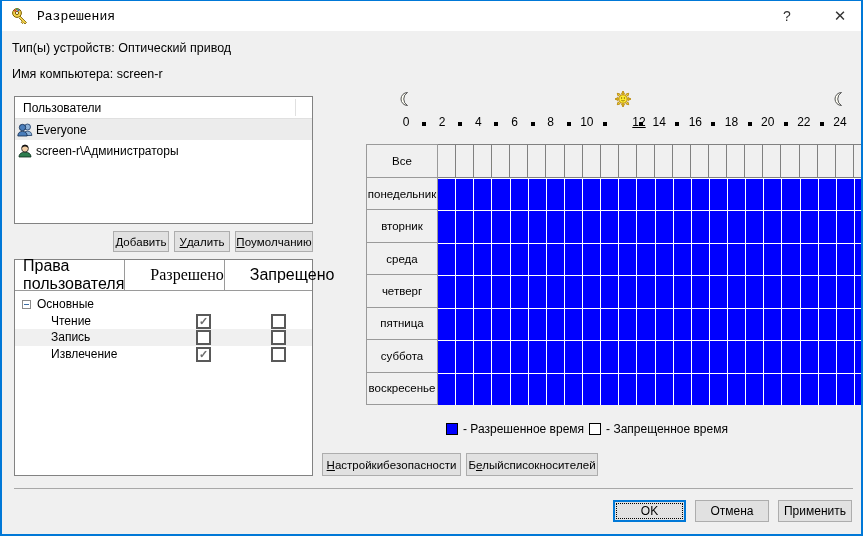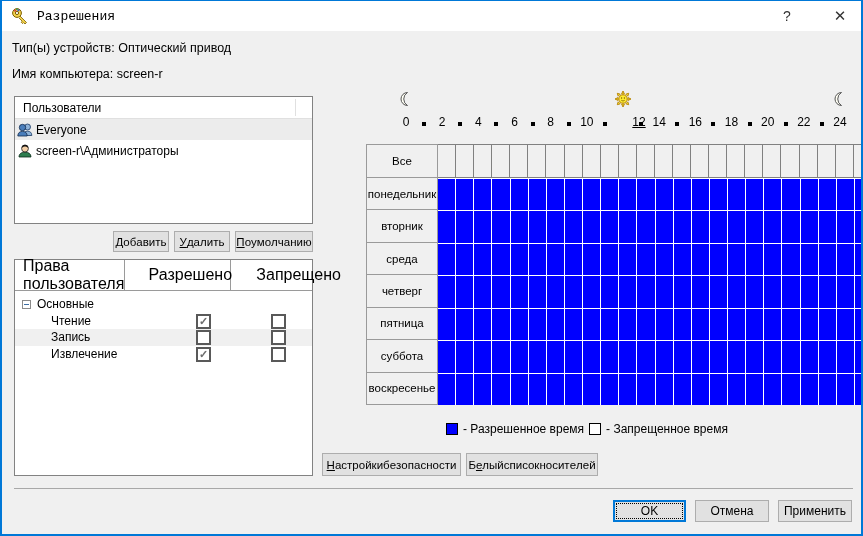--- a/index.html
+++ b/index.html
@@ -31,21 +31,21 @@
   
   .win-btn { position:absolute; height:21px; background:#e1e1e1; border:1px solid #adadad; font-size:11.5px; font-family:"Liberation Sans",sans-serif; display:flex; align-items:center; justify-content:center; color:#000; cursor:default; }
   #btn-add { left:111px; top:230px; width:56px; }
   #btn-remove { left:172px; top:230px; width:56px; }
   #btn-default { left:233px; top:230px; width:78px; }
   u { text-decoration:underline; }
   
   #rights-panel { position:absolute; left:12px; top:258px; width:299px; height:217px; background:#fff; border:1px solid #828282; }
   #rights-header { height:31px; border-bottom:1px solid #9a9a9a; display:flex; font-size:16px;gap:25px; }
   #rights-header .col-name { width:145px; border-right:1px solid #9a9a9a; display:flex; align-items:center; padding-left:8px; }
-  #rights-header .col-allowed { width:81px; border-right:1px solid #9a9a9a; display:flex; align-items:center; justify-content:center; }
+  #rights-header .col-allowed { width:81px; border-right:1px solid #9a9a9a; display:flex; align-items:center; justify-content:center;font-family:Liberation Serif, serif; }
   #rights-header .col-denied { flex:1; display:flex; align-items:center; justify-content:center; }
   #rights-body { padding-top:5px; }
   .tree-row { height:16.5px; display:flex; align-items:center; font-size:12px; position:relative; }
   .tree-row.hl { background:#f0f0f0; }
   .expander { width:9px; height:9px; border:1px solid #8a8a8a; background:#fff; position:relative; margin-left:7px; margin-right:6px; flex:none; }
   .expander::after { content:''; position:absolute; left:1px; right:1px; top:3px; height:1px; background:#3c6ea5; }
   .tree-name.child { margin-left:36px; }
   .cb { position:absolute; top:1px; width:15px; height:15px; border:2px solid #595959; background:#fff; display:flex; align-items:center; justify-content:center; font-size:11px; color:#6e6e6e; font-weight:bold; }
   .cb.allowed-col { left:181px; }
   .cb.denied-col  { left:256px; }

